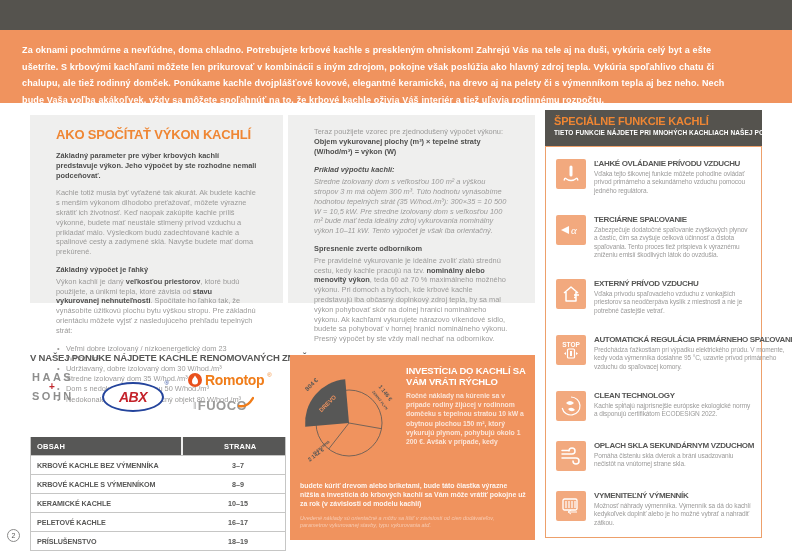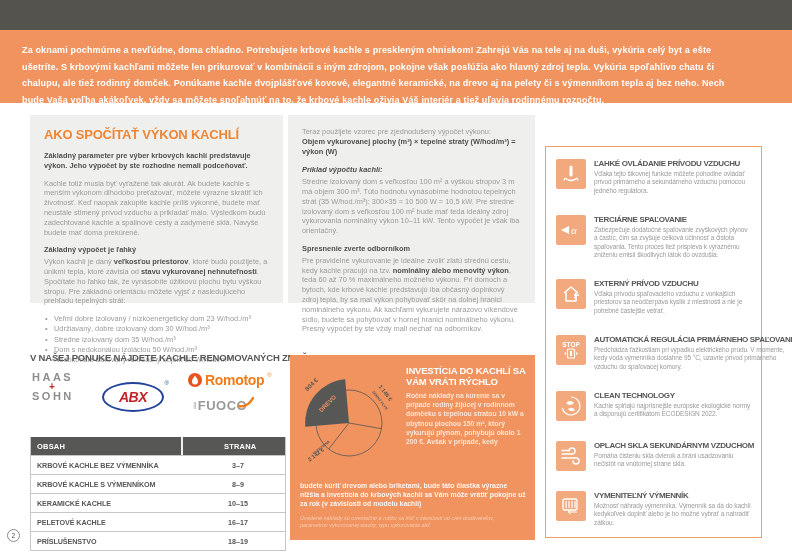--- a/index.html
+++ b/index.html
@@ -7,30 +7,30 @@
   body { font-family:"Liberation Sans", sans-serif; }
   #page { position:relative; width:792px; height:560px; background:#fff; overflow:hidden; }
 
   
   .topbar { position:absolute; left:0; top:0; width:792px; height:30px; background:#55534e; }
   .introband { position:absolute; left:0; top:30px; width:792px; height:73px; background:#f0935e;
                color:#fff; font-size:9px; line-height:16.5px; font-weight:600; letter-spacing:.15px;
                padding:12px 58px 0 22px; }
 
   
-  .gpanel { position:absolute; top:115px; height:188px; background:#efefee; padding:12px 14px; }
+  .gpanel { position:absolute; top:115px; height:188px; background:#efefee; padding:12px 26px; }
   .gpanel.left  { left:30px;  width:253px; }
   .gpanel.mid   { left:288px; width:247px; }
   .sec-title { color:#ef8633; font-weight:bold; font-size:13px; letter-spacing:-.2px; margin-bottom:9px; }
   .lead  { font-weight:bold; color:#4f4f4e; font-size:7.4px; line-height:9.8px; margin-bottom:8px; }
   .btxt  { color:#9b9a99; font-size:7.4px; line-height:9.8px; margin-bottom:8px; }
   .btxt b, .btxt .bd { color:#4f4f4e; font-weight:bold; }
   .subhead { font-weight:bold; color:#4f4f4e; font-size:7.4px; line-height:9.8px; margin-bottom:2px; }
   .subhead.it { font-style:italic; }
-  .it { }
+  .it { font-style:italic; }
   ul.tightlist { list-style:none; }
   ul.tightlist li { position:relative; color:#9b9a99; font-size:7.4px; line-height:10.2px; padding-left:10px; }
   ul.tightlist li::before { content:"•"; position:absolute; left:1px; color:#9b9a99; }
 
   
   .fhead { position:absolute; left:545px; top:110px; width:217px; height:36px; background:#55534e; padding:5px 9px 0 9px; }
   .fhead .t { color:#ef8633; font-weight:bold; font-size:11px; letter-spacing:-.2px; }
   .fhead .s { color:#fff; font-weight:bold; font-size:6.5px; letter-spacing:.1px; margin-top:2px; white-space:nowrap; }
   .fbody { position:absolute; left:545px; top:146px; width:217px; height:392px; background:#fff;
            border:1px solid #eda06b; padding:12px 10px 10px 10px;
@@ -115,20 +115,24 @@
 
   <div class="gpanel mid">
     <div class="btxt" style="margin-bottom:0;">Teraz použijete vzorec pre zjednodušený výpočet výkonu:</div>
     <div class="subhead" style="margin-bottom:9px;">Objem vykurovanej plochy (m³) × tepelné straty (W/hod/m³) = výkon (W)</div>
     <div class="subhead it">Príklad výpočtu kachlí:</div>
     <div class="btxt it">Stredne izolovaný dom s veľkosťou 100 m² a výškou stropov 3 m má objem 300 m³. Túto hodnotu vynásobíme hodnotou tepelných strát (35 W/hod./m³): 300×35 = 10 500 W = 10,5 kW. Pre stredne izolovaný dom s veľkosťou 100 m² bude mať teda ideálny zdroj vykurovania nominálny výkon 10–11 kW. Tento výpočet je však iba orientačný.</div>
     <div class="subhead" style="margin-top:4px;">Spresnenie zverte odborníkom</div>
     <div class="btxt"><span>Pre pravidelné vykurovanie je ideálne zvoliť zlatú strednú cestu, kedy kachle pracujú na tzv. </span><span class="bd">nominálny alebo menovitý výkon</span><span>, teda 60 až 70 % maximálneho možného výkonu. Pri domoch a bytoch, kde krbové kachle predstavujú iba občasný doplnkový zdroj tepla, by sa mal výkon pohybovať skôr na dolnej hranici nominálneho výkonu. Ak kachľami vykurujete nárazovo víkendové sídlo, budete sa pohybovať v hornej hranici nominálneho výkonu. Presný výpočet by ste vždy mali nechať na odborníkov.</span></div>
   </div>
 
+  <div class="fhead">
+    <div class="t">ŠPECIÁLNE FUNKCIE KACHLÍ</div>
+    <div class="s">TIETO FUNKCIE NÁJDETE PRI MNOHÝCH KACHLIACH NAŠEJ PONUKY</div>
+  </div>
   <div class="fbody">
 
     <div class="feat">
       <div class="ficon">
         <svg width="20" height="20" viewBox="0 0 20 20">
             <path d="M10 3 v8" stroke="#fff" stroke-width="3" stroke-linecap="round" fill="none"></path>
             <path d="M4 14 q6 5 12 0" stroke="#fff" stroke-width="1.4" fill="none"></path>
             <path d="M4 14 l-1 2.5 M16 14 l1 2.5" stroke="#fff" stroke-width="1.4" fill="none"></path>
           </svg>
       </div>

